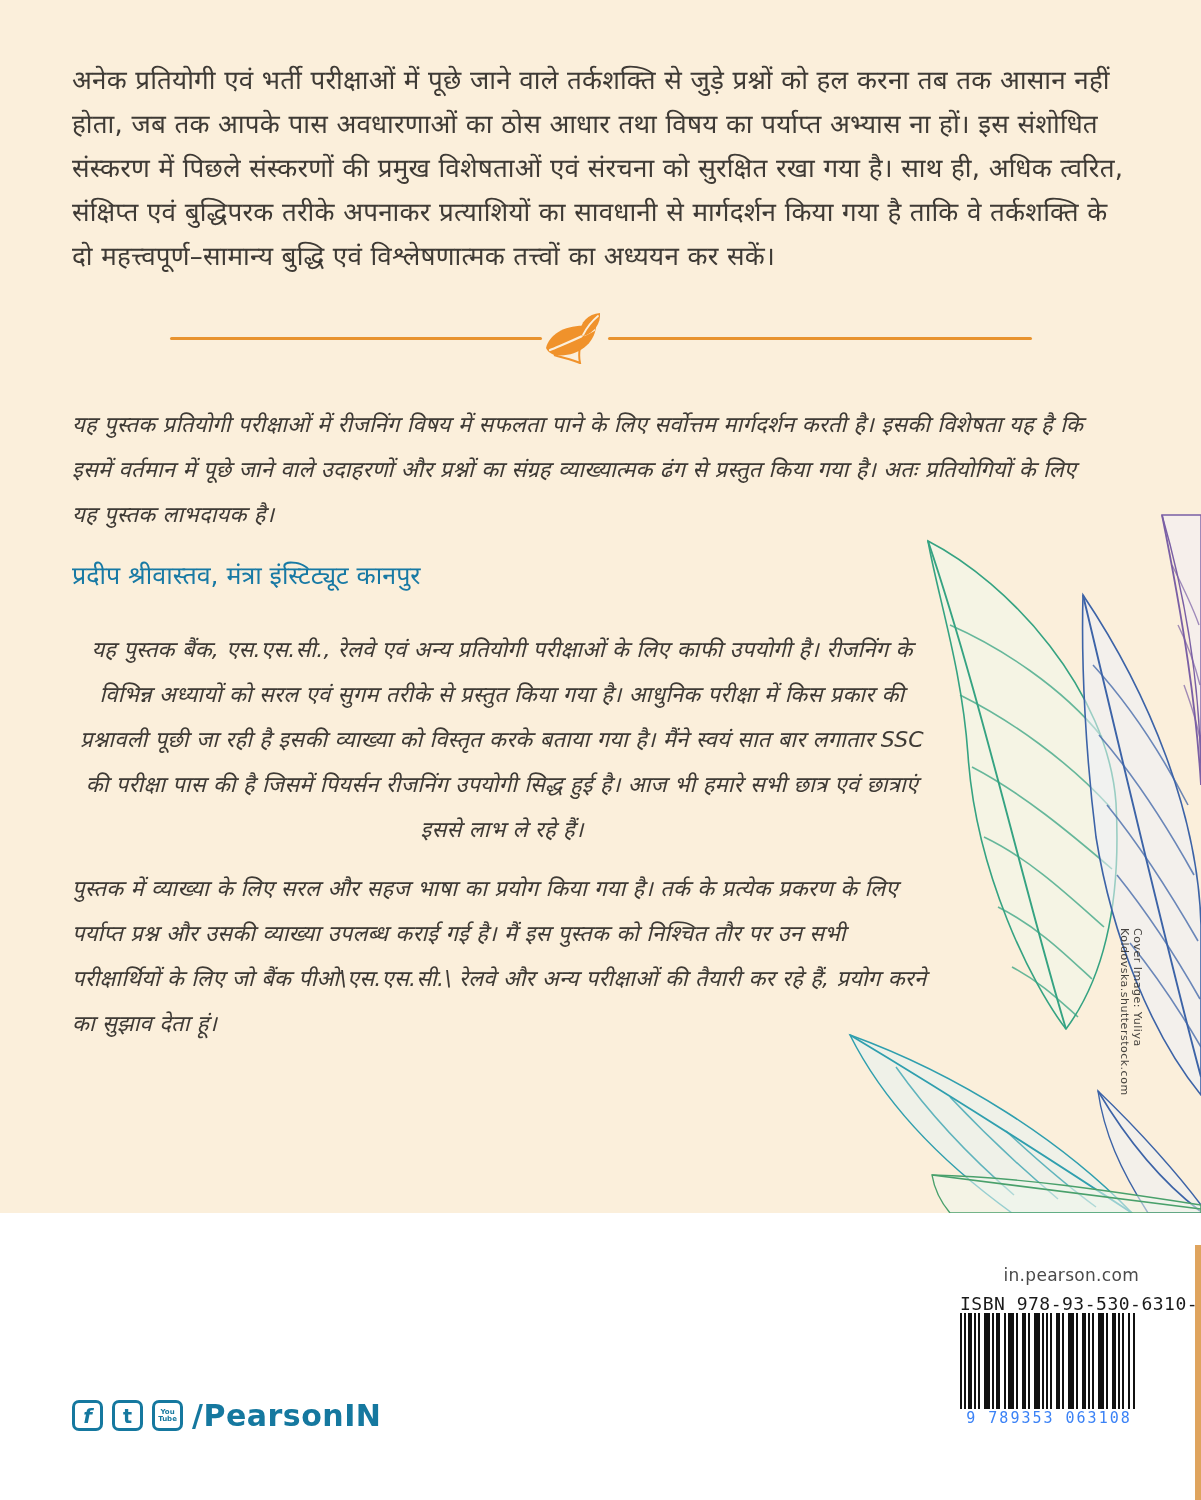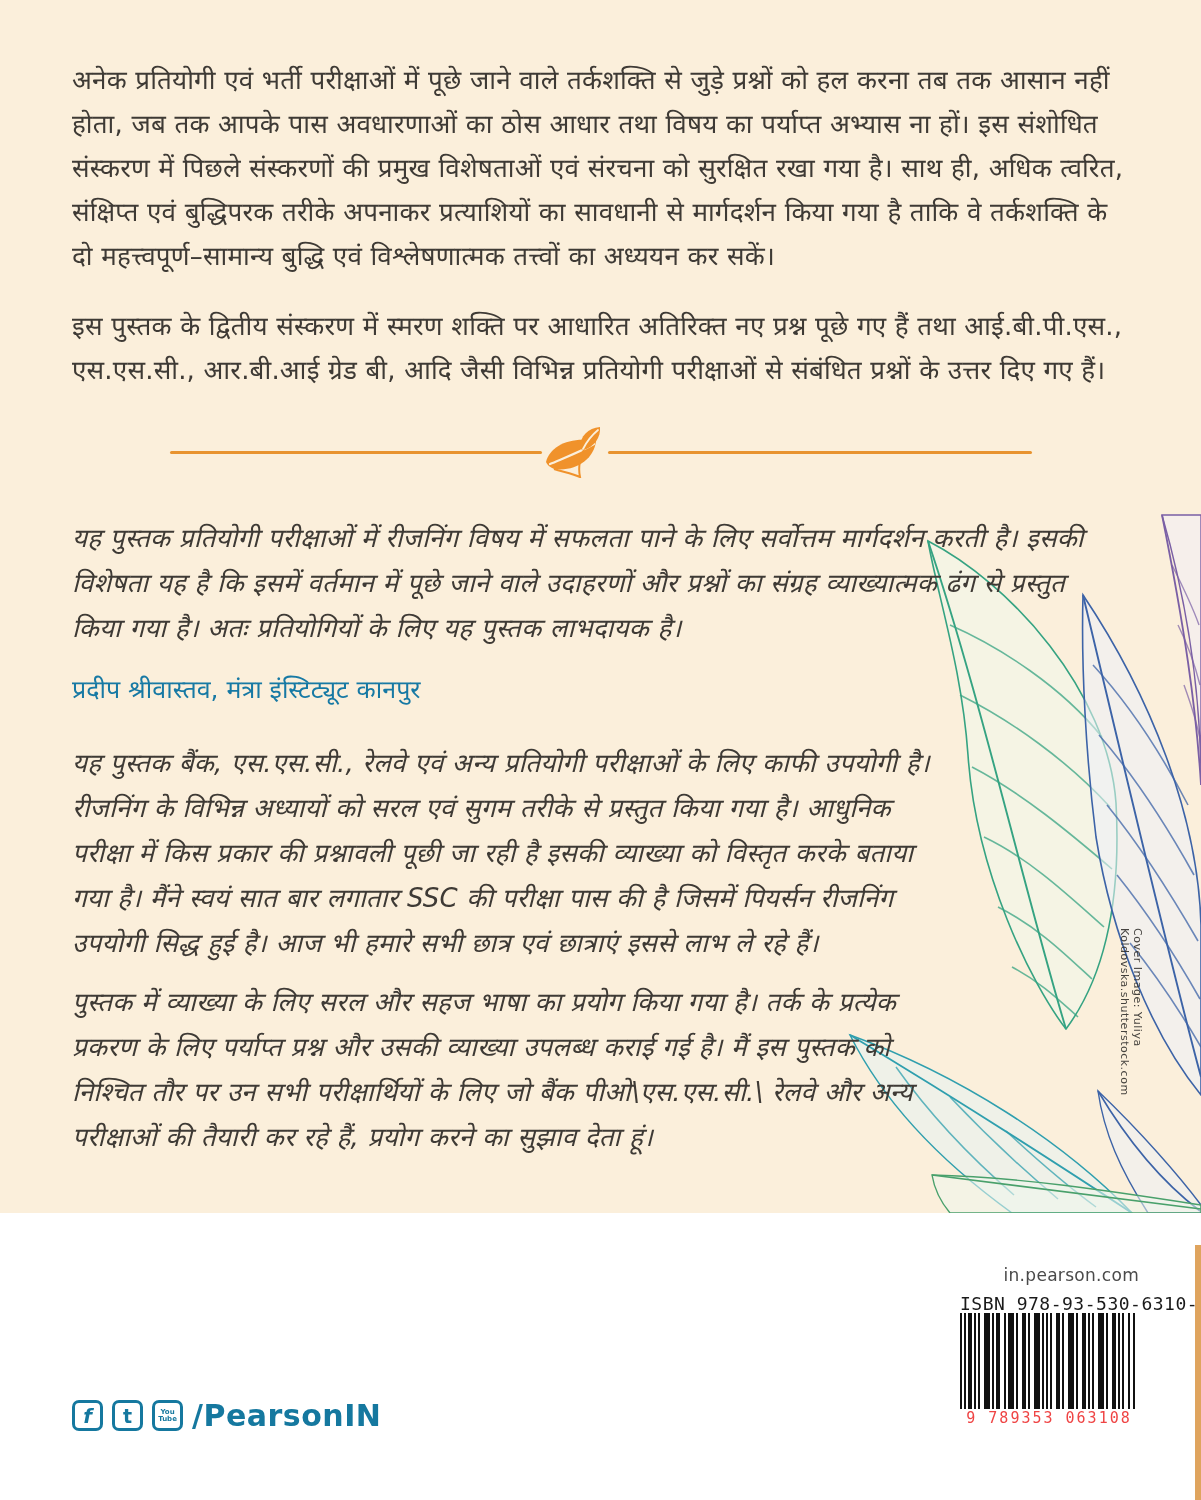--- a/index.html
+++ b/index.html
@@ -13,37 +13,37 @@
 
   .para{font-size:26px;line-height:44px;width:1063px;letter-spacing:.2px;}
   .para + .para{margin-top:26px;}
 
   .divider{display:flex;align-items:center;margin:34px 0 38px 98px;width:862px;}
   .divider .line{height:3px;background:#E8932F;border-radius:2px;}
   .divider .line-a{flex:0 0 372px;}
   .divider .line-b{flex:1;}
   .divider .orn{flex:0 0 66px;display:flex;justify-content:center;}
 
-  .quote{font-size:26px;line-height:45px;font-style:italic;letter-spacing:.2px;}
+  .quote{font-size:22px;line-height:45px;font-style:italic;letter-spacing:.2px;}
   .q1{width:1025px;margin-top:6px;}
-  .q2{width:860px;margin-top:14px;}
+  .q2{width:860px;margin-top:14px;text-align:center;}
   .q3{width:860px;margin-top:14px;}
   .attribution{color:#1779A4;font-weight:normal;font-size:25px;margin:20px 0 36px 0;}
 
   .credit-vertical{position:absolute;left:1118px;top:928px;height:290px;z-index:3;
     writing-mode:vertical-rl;font-size:11px;color:#33312e;letter-spacing:.5px;opacity:.9;}
 
   
   .footer{position:absolute;left:0;top:1213px;width:1201px;height:287px;background:#ffffff;}
   .website{position:absolute;right:62px;top:52px;font-size:17px;color:#4a4a4a;letter-spacing:.3px;}
   .isbn-label{position:absolute;left:960px;top:80px;font-family:"DejaVu Sans Mono",monospace;
     font-size:18px;color:#1a1a1a;letter-spacing:.5px;white-space:nowrap;}
   .barcode{position:absolute;left:960px;top:100px;width:178px;height:113px;}
   .barcode-digits{position:absolute;left:958px;top:196px;width:182px;font-family:"DejaVu Sans Mono",monospace;
-    font-size:15px;color:#ef4444;letter-spacing:2px;background:#fff;text-align:center;}
+    font-size:15px;color:#3b82f6;letter-spacing:2px;background:#fff;text-align:center;}
   .edge-strip{position:absolute;right:0;top:32px;width:6px;height:255px;background:#DFA45E;}
 
   .social-row{position:absolute;left:72px;top:185px;display:flex;align-items:center;gap:9px;}
   .social-icon{width:31px;height:31px;border:3px solid #15789F;border-radius:7px;box-sizing:border-box;
     display:flex;align-items:center;justify-content:center;color:#15789F;font-weight:bold;}
   .social-icon.fb{font-size:20px;font-style:italic;}
   .social-icon.tw{font-size:19px;}
   .social-icon.yt{font-size:7px;line-height:7px;text-align:center;padding:1px;}
   .handle{color:#15789F;font-size:30px;font-weight:bold;margin-left:0;letter-spacing:.5px;}
 </style>
@@ -102,21 +102,20 @@
         <path d="M132,720 C220,722 310,736 401,750 L401,758 L150,758 C140,746 134,732 132,720 Z"></path>
         <path d="M132,720 C230,732 320,744 401,754" fill="none" stroke-width="1.6"></path>
       </g>
     </svg>
 
     <div class="credit-vertical">Cover Image: Yuliya Koldovska.shutterstock.com</div>
 
     <div class="content">
 
       <div class="para">अनेक प्रतियोगी एवं भर्ती परीक्षाओं में पूछे जाने वाले तर्कशक्ति से जुड़े प्रश्नों को हल करना तब तक आसान नहीं होता, जब तक आपके पास अवधारणाओं का ठोस आधार तथा विषय का पर्याप्त अभ्यास ना हों। इस संशोधित संस्करण में पिछले संस्करणों की प्रमुख विशेषताओं एवं संरचना को सुरक्षित रखा गया है। साथ ही, अधिक त्वरित, संक्षिप्त एवं बुद्धिपरक तरीके अपनाकर प्रत्याशियों का सावधानी से मार्गदर्शन किया गया है ताकि वे तर्कशक्ति के दो महत्त्वपूर्ण–सामान्य बुद्धि एवं विश्लेषणात्मक तत्त्वों का अध्ययन कर सकें।</div>
-      <div class="para">इस पुस्तक के द्वितीय संस्करण में स्मरण शक्ति पर आधारित अतिरिक्त नए प्रश्न पूछे गए हैं तथा आई.बी.पी.एस., एस.एस.सी., आर.बी.आई ग्रेड बी, आदि जैसी विभिन्न प्रतियोगी परीक्षाओं से संबंधित प्रश्नों के उत्तर दिए गए हैं।</div>
 
       <div class="divider">
         <div class="line line-a"></div>
         <div class="orn">
           <svg width="66" height="52" viewBox="0 0 66 52" xmlns="http://www.w3.org/2000/svg" aria-hidden="true">
             <path d="M4,36 C8,20 28,10 54,15 C52,33 34,46 12,43 C8,41 5,39 4,36 Z" fill="#F0922B"></path>
             <path d="M8,38 C22,32 38,26 52,18" fill="none" stroke="#FBEFDB" stroke-width="2.2" stroke-linecap="round"></path>
             <path d="M38,22 C38,10 46,2 58,1 C59,11 52,21 42,24 C40,24 39,23 38,22 Z" fill="#F0922B"></path>
             <path d="M41,23 C45,15 50,9 56,4" fill="none" stroke="#FBEFDB" stroke-width="1.8" stroke-linecap="round"></path>
             <path d="M12,43 C22,46 32,48 38,51 C36,42 38,30 42,24" fill="none" stroke="#F0922B" stroke-width="2"></path>

